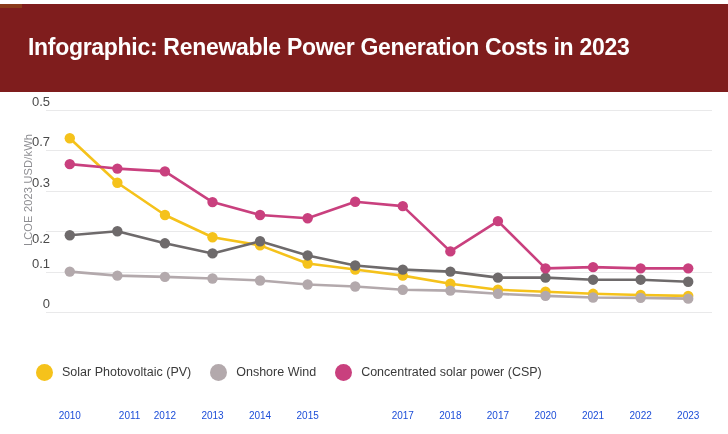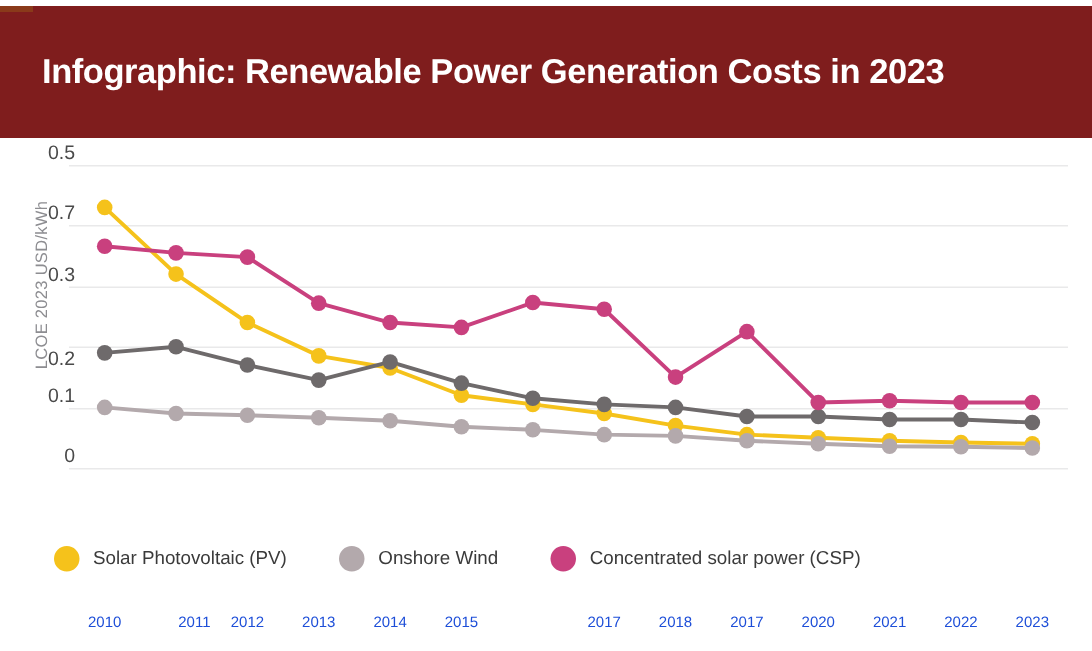--- a/index.html
+++ b/index.html
@@ -67,21 +67,21 @@
     font-size: 10px;
     color: #1d4ed8;
     text-align: center;
     width: 46px;
     top: 318px;
   }
 
   
   .legend {
     position: absolute; left: 36px; top: 360px;
-    display: flex; align-items: center; gap: 16px;
+    display: flex; align-items: center; gap: 0;
     height: 24px;
   }
   .legend-item {
     display: flex; align-items: center;
     margin-right: 19px;
   }
   .legend-dot {
     width: 17px; height: 17px; border-radius: 50%;
     display: inline-block;
     margin-right: 9px;

